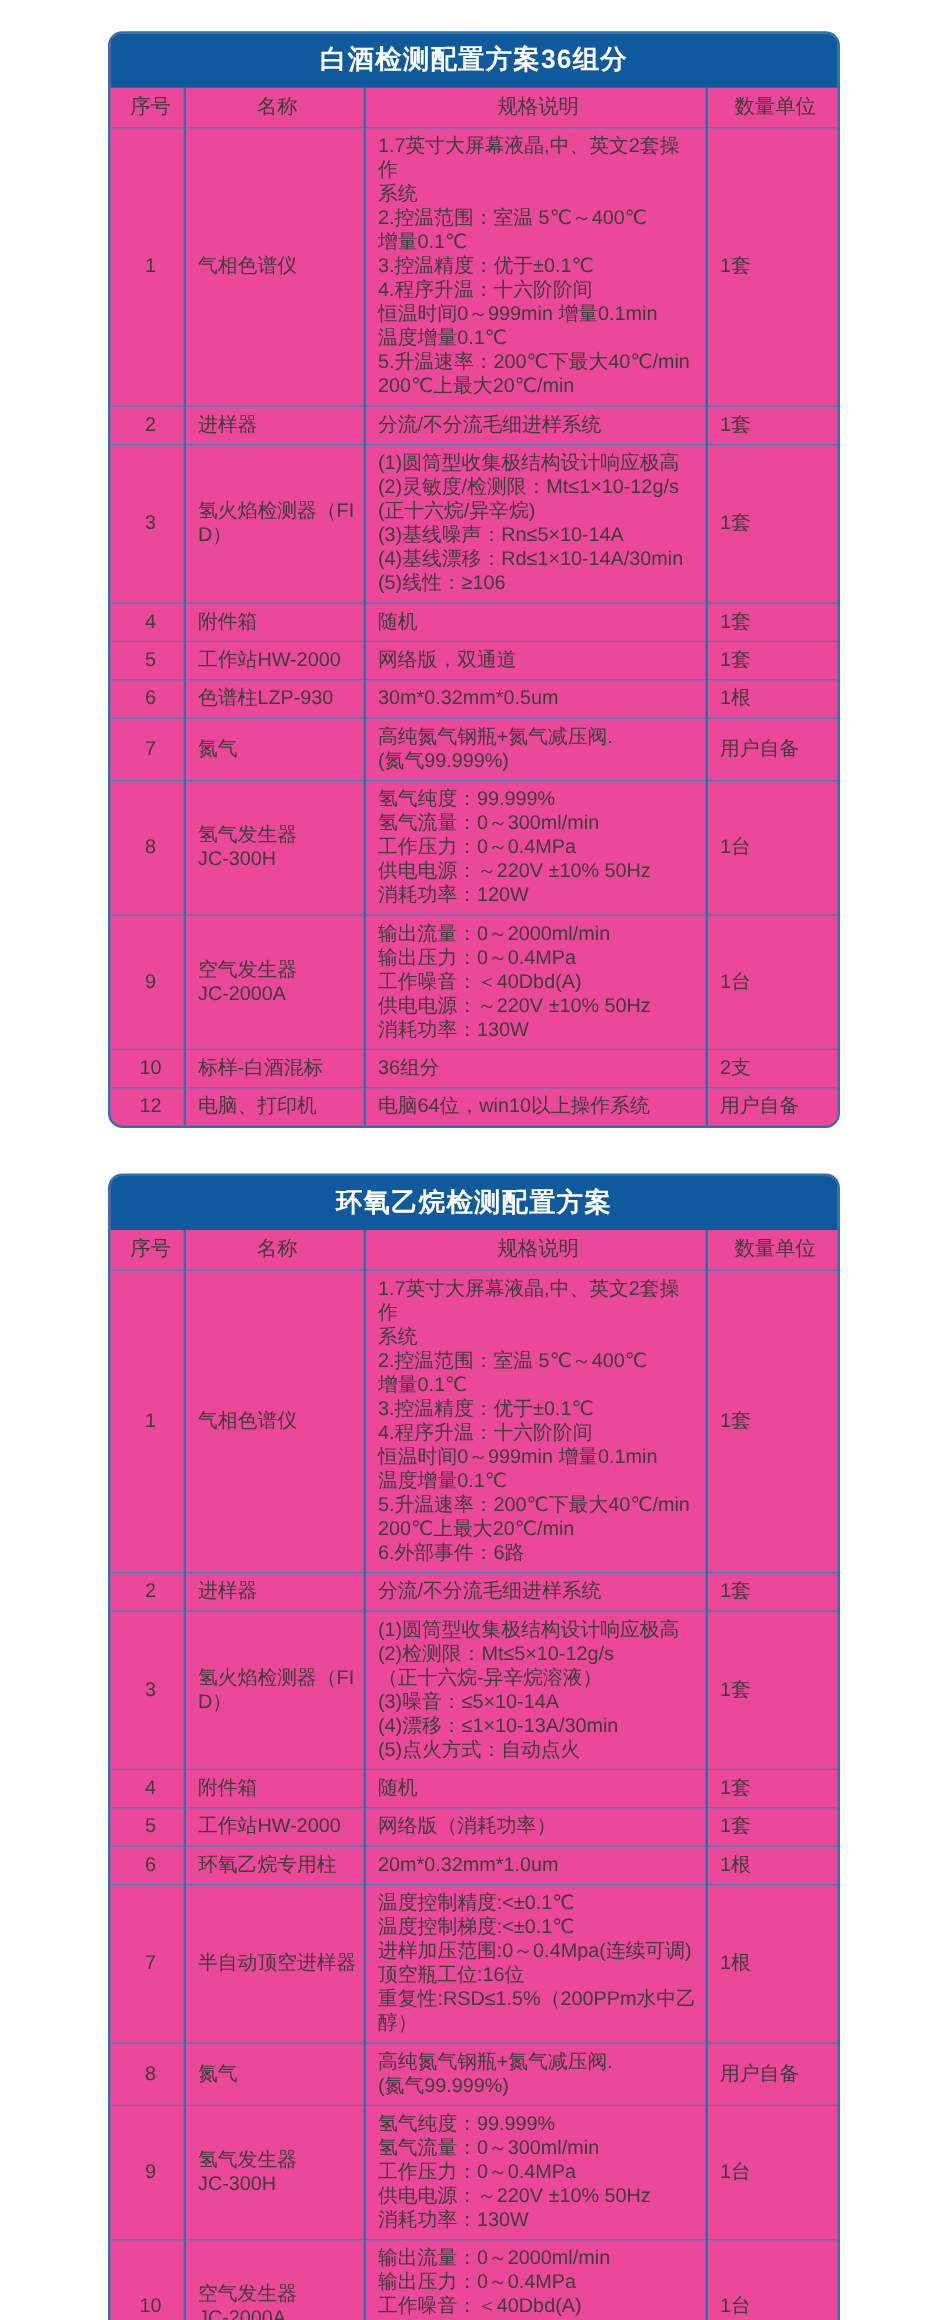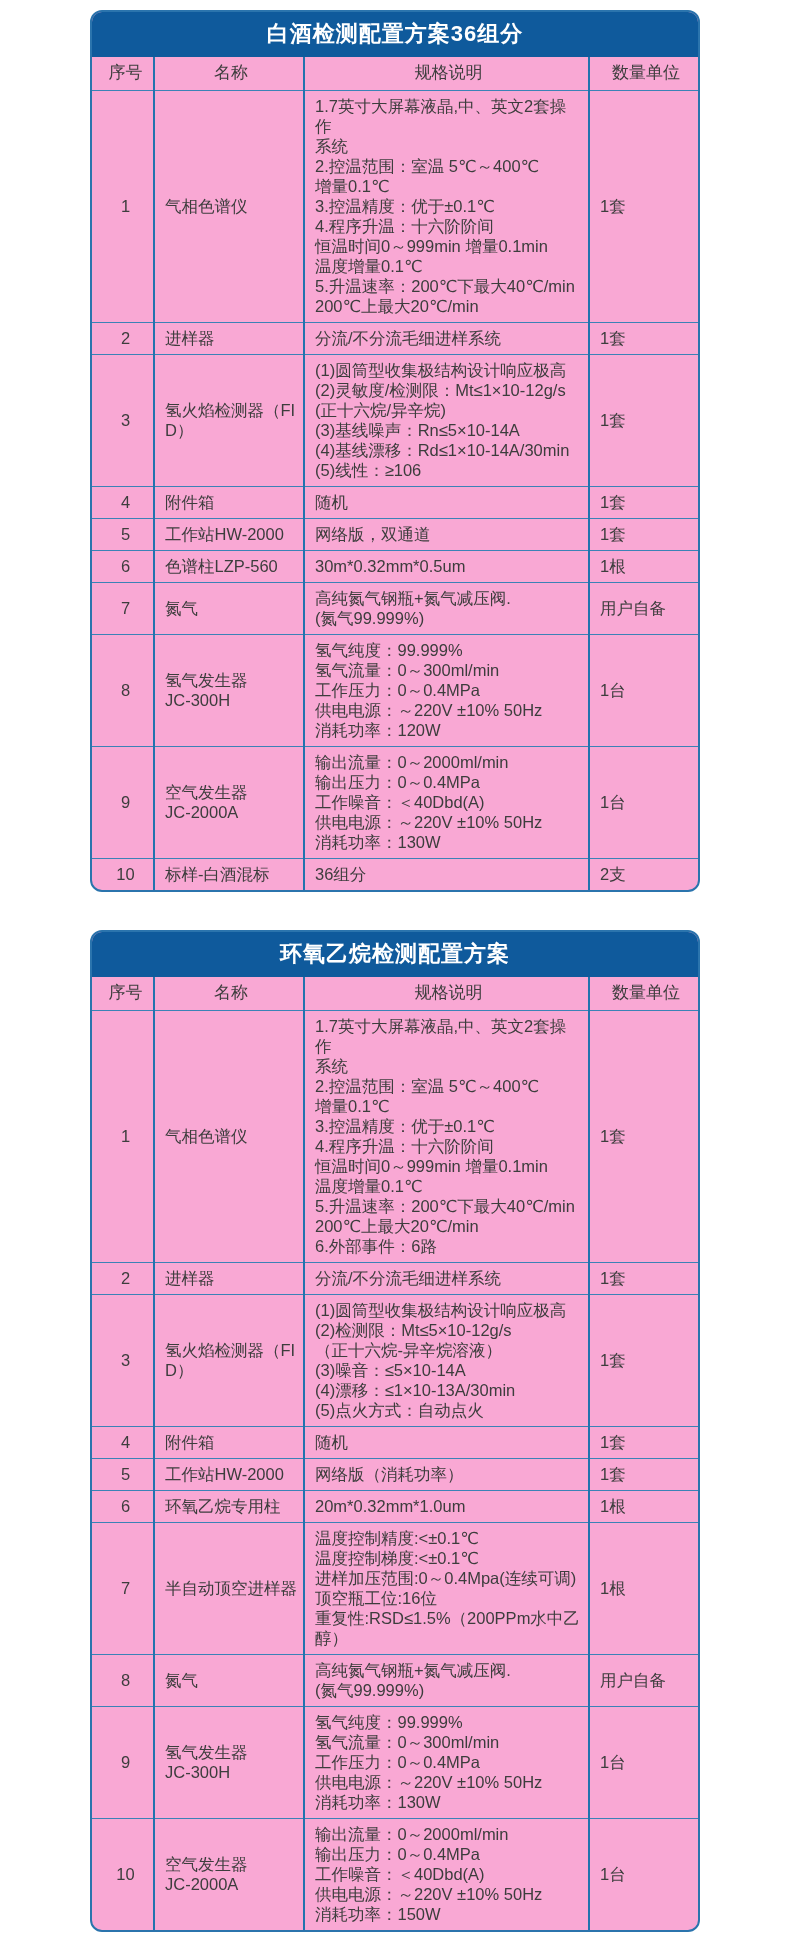--- a/index.html
+++ b/index.html
@@ -5,25 +5,25 @@
   html,body{margin:0;padding:0;background:#ffffff;}
   body{
     width:790px;min-height:1933px;
     font-family:"Liberation Sans","DejaVu Sans",sans-serif;
     color:#3d3d3d;
     -webkit-font-smoothing:antialiased;
   }
   .page{padding:10px 0 14px 0;}
   .spec-table-wrap{
     width:606px;
-    margin:0 auto;
+    margin:16px auto;
     border:2px solid #2b74ad;
     border-radius:12px;
     overflow:hidden;
-    background:#f9a8d4;
+    background:#ec4899;
   }
   .spec-table-wrap + .spec-table-wrap{margin-top:38px;}
   .table-title{
     background:#0f5a9c;
     color:#ffffff;
     font-size:22px;
     font-weight:bold;
     text-align:center;
     letter-spacing:1px;
     padding:7px 0 8px 0;
@@ -116,21 +116,21 @@
             <td>1套</td>
           </tr>
           <tr>
             <td>5</td>
             <td>工作站HW-2000</td>
             <td>网络版，双通道</td>
             <td>1套</td>
           </tr>
           <tr>
             <td>6</td>
-            <td>色谱柱LZP-560</td>
+            <td>色谱柱LZP-930</td>
             <td>30m*0.32mm*0.5um</td>
             <td>1根</td>
           </tr>
           <tr>
             <td>7</td>
             <td>氮气</td>
             <td>高纯氮气钢瓶+氮气减压阀.
 (氮气99.999%)</td>
             <td>用户自备</td>
           </tr>
@@ -154,20 +154,26 @@
 工作噪音：＜40Dbd(A)
 供电电源：～220V ±10% 50Hz
 消耗功率：130W</td>
             <td>1台</td>
           </tr>
           <tr>
             <td>10</td>
             <td>标样-白酒混标</td>
             <td>36组分</td>
             <td>2支</td>
+          </tr>
+          <tr>
+            <td>12</td>
+            <td>电脑、打印机</td>
+            <td>电脑64位，win10以上操作系统</td>
+            <td>用户自备</td>
           </tr>
         </tbody>
     </table>
   </div>
 
   <div class="spec-table-wrap">
     <div class="table-title">环氧乙烷检测配置方案</div>
     <table class="spec">
       <colgroup>
           <col class="c0">

